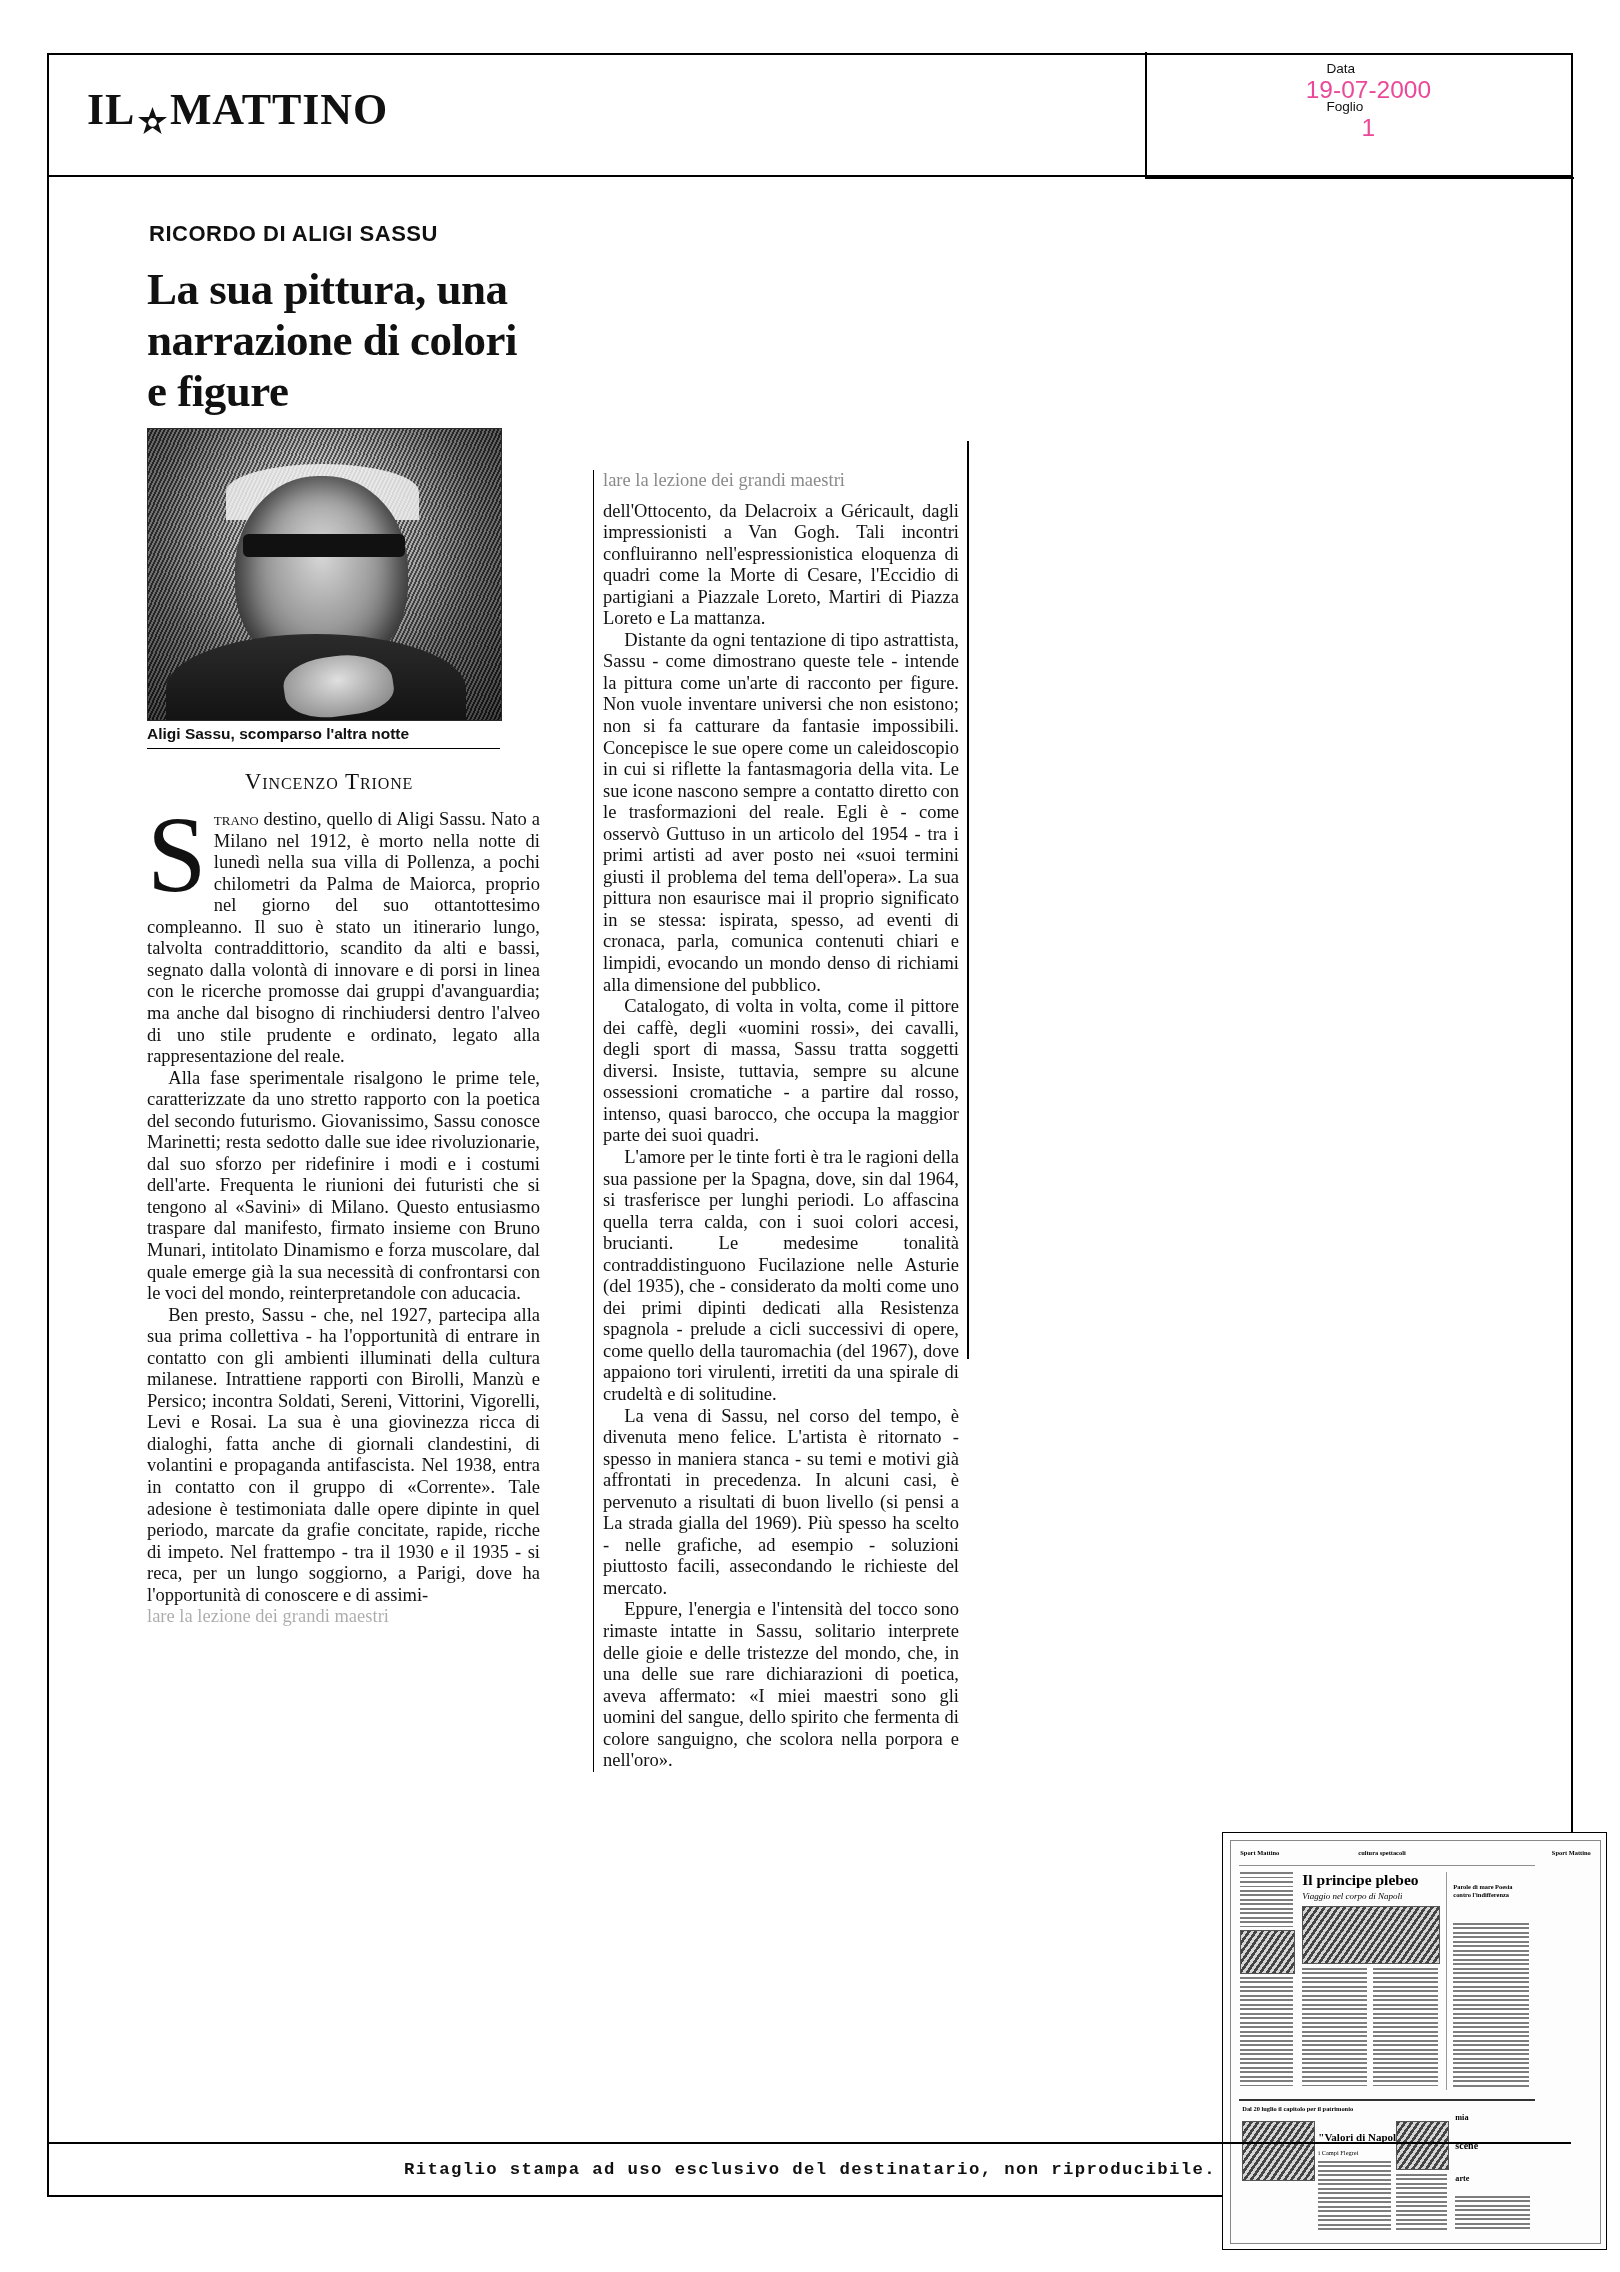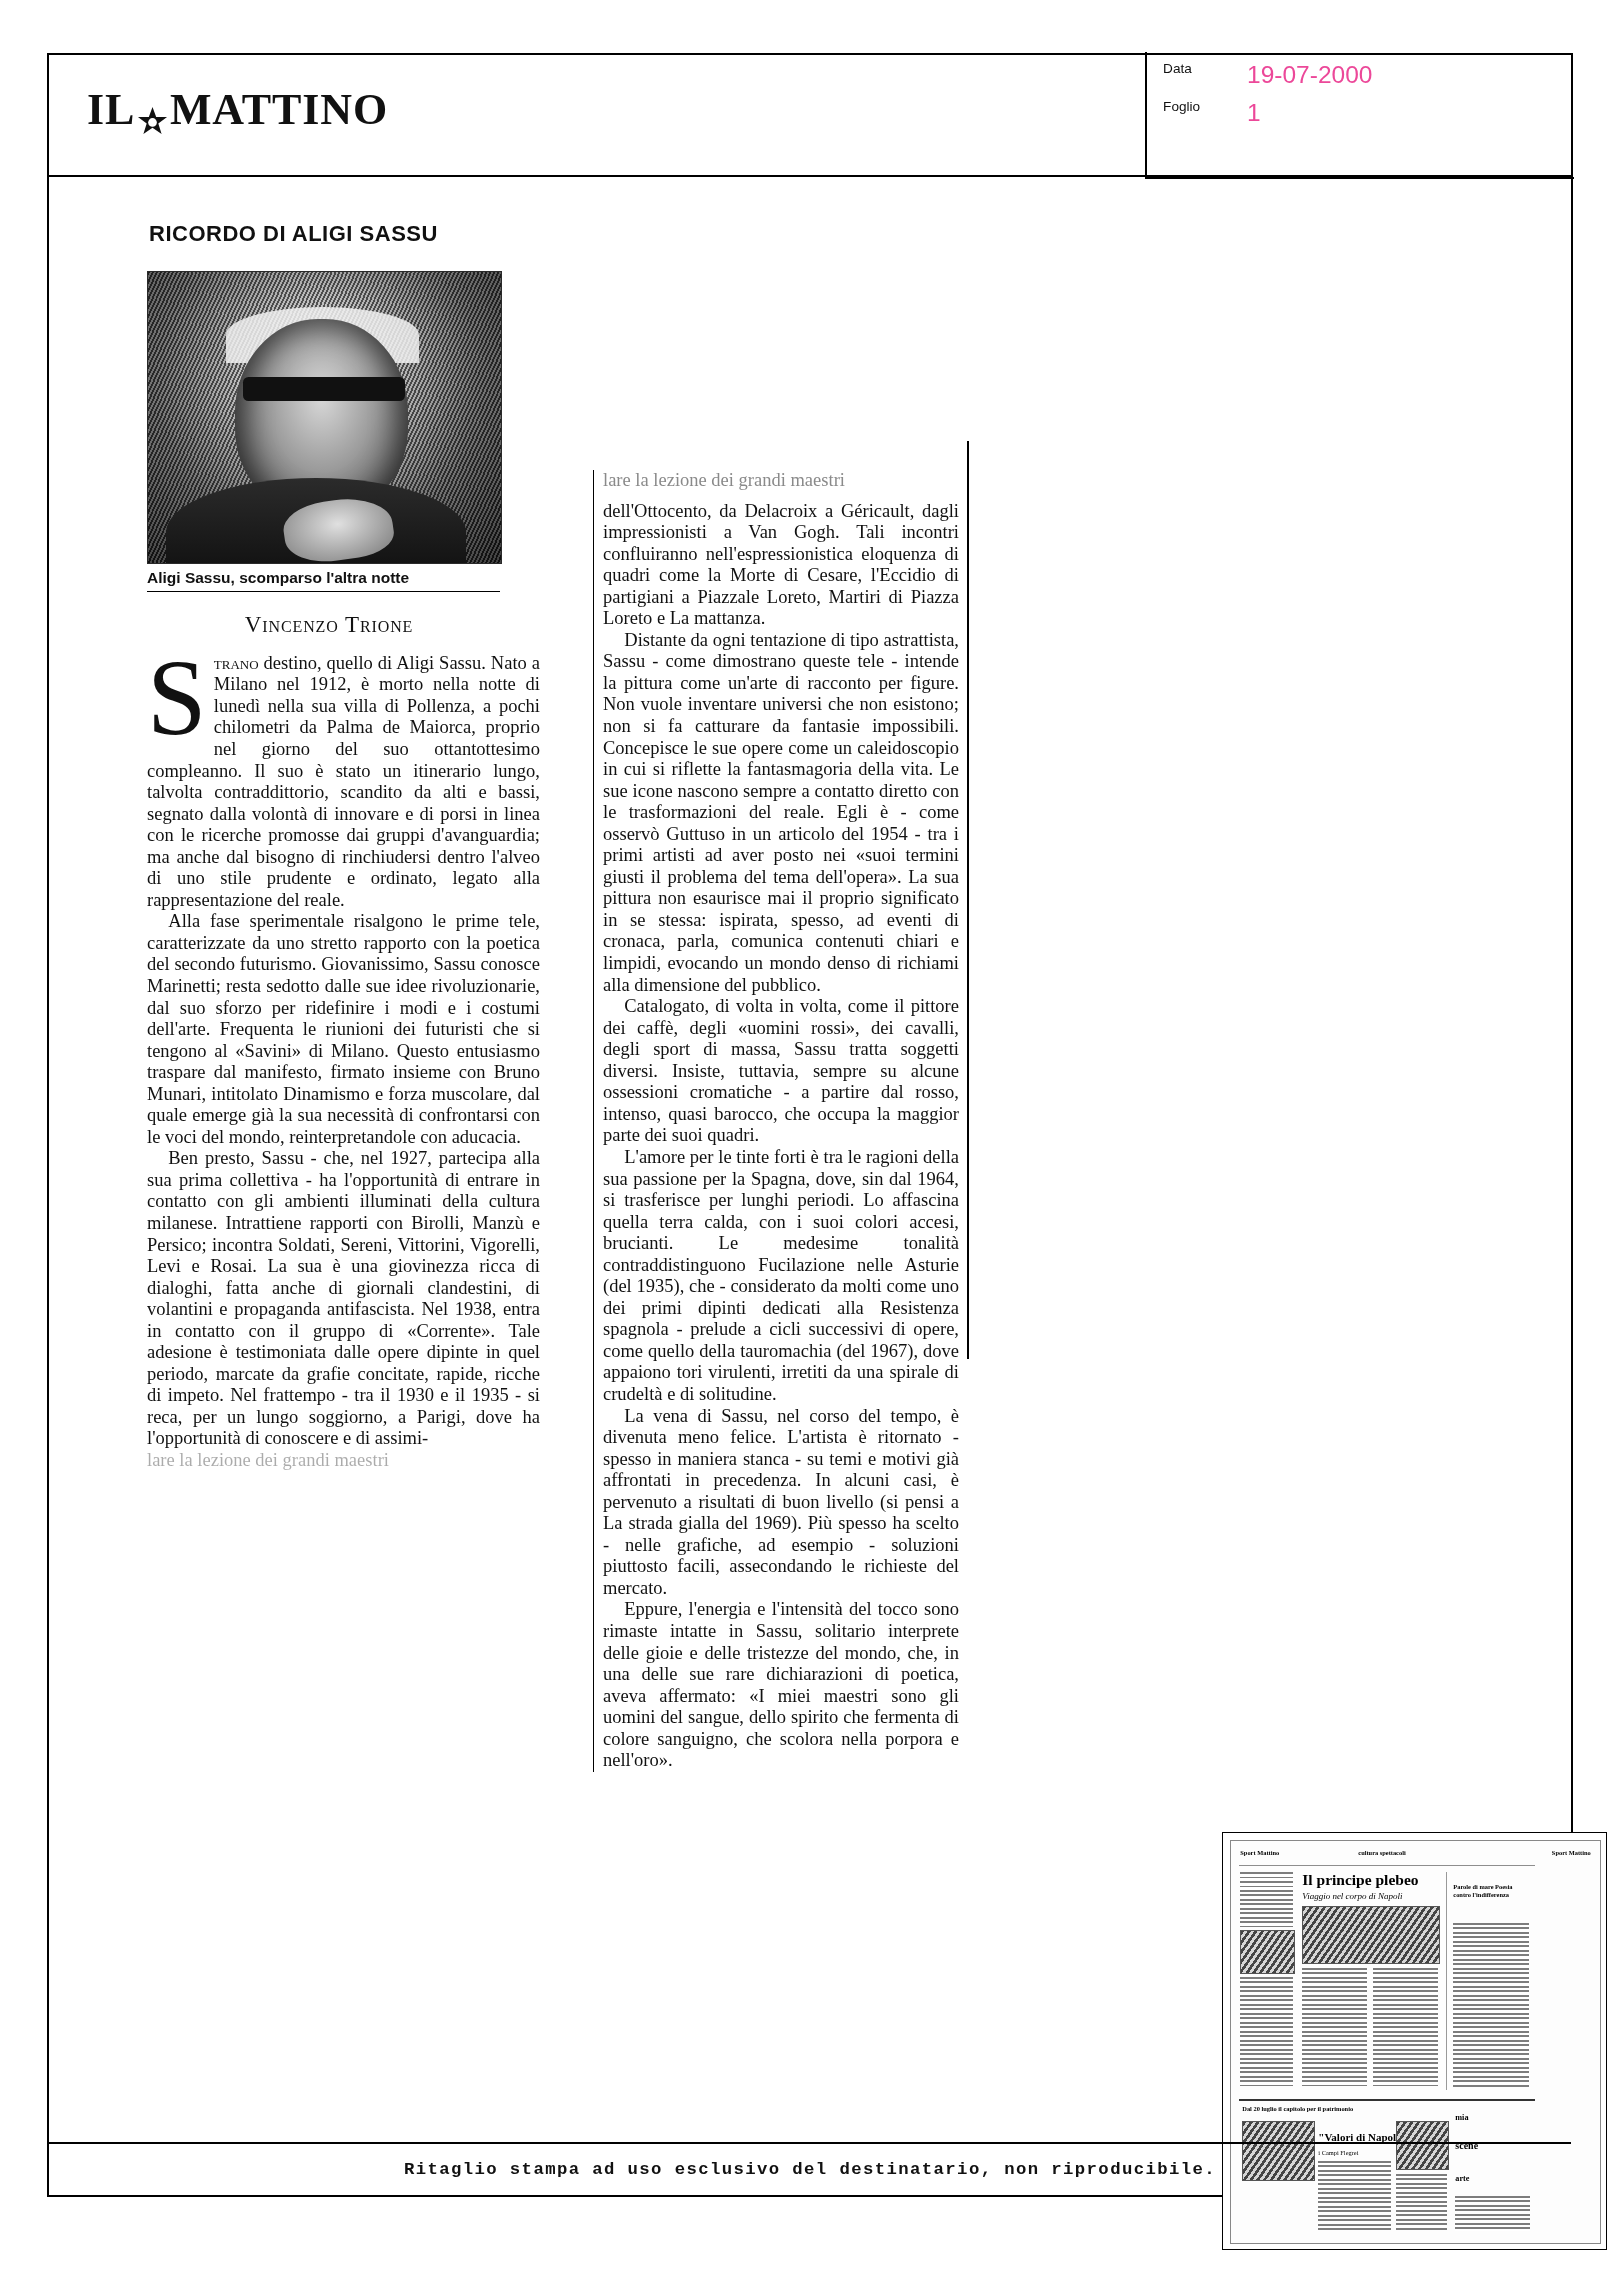--- a/index.html
+++ b/index.html
@@ -56,22 +56,23 @@
     top: -2.7px;
     width: 429px;
     height: 127px;
     border-left: 2.7px solid #000;
     border-bottom: 2.7px solid #000;
     box-sizing: border-box;
     padding: 9px 0 0 16.4px;
   }
   .meta-row {
     display: flex;
-    align-items: flex-start;
+    align-items: center;
     height: 38px;
+    flex-direction: column;
   }
   .meta-label {
     font-family: "Liberation Sans", sans-serif;
     font-size: 13.6px;
     width: 84px;
     color: #111;
   }
   .meta-value {
     font-family: "Liberation Sans", sans-serif;
     font-size: 24.5px;
@@ -325,20 +326,21 @@
         <span class="meta-value">1</span>
       </div>
     </div>
   </div>
 
   <div class="content">
 
     <div class="kicker">RICORDO DI ALIGI SASSU</div>
 
     <div class="col1">
+      <h1 class="headline">La sua pittura, una narrazione di colori e figure</h1>
 
       <div class="photo">
         <div class="hairline"></div>
         <div class="face"></div>
         <div class="glasses"></div>
         <div class="shoulder"></div>
         <div class="hand"></div>
       </div>
       <div class="caption">Aligi Sassu, scomparso l'altra notte</div>
 

